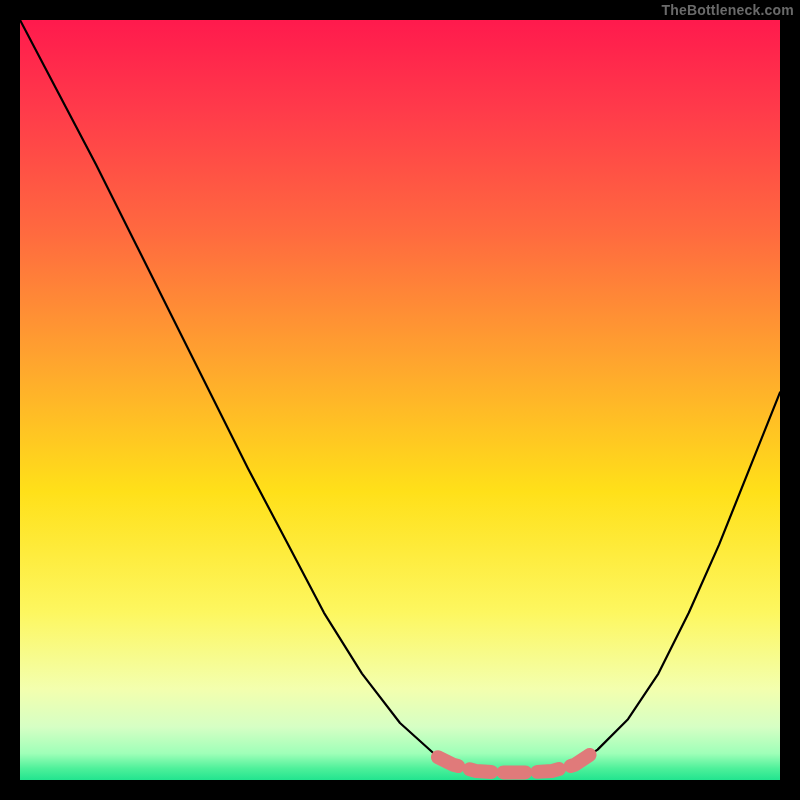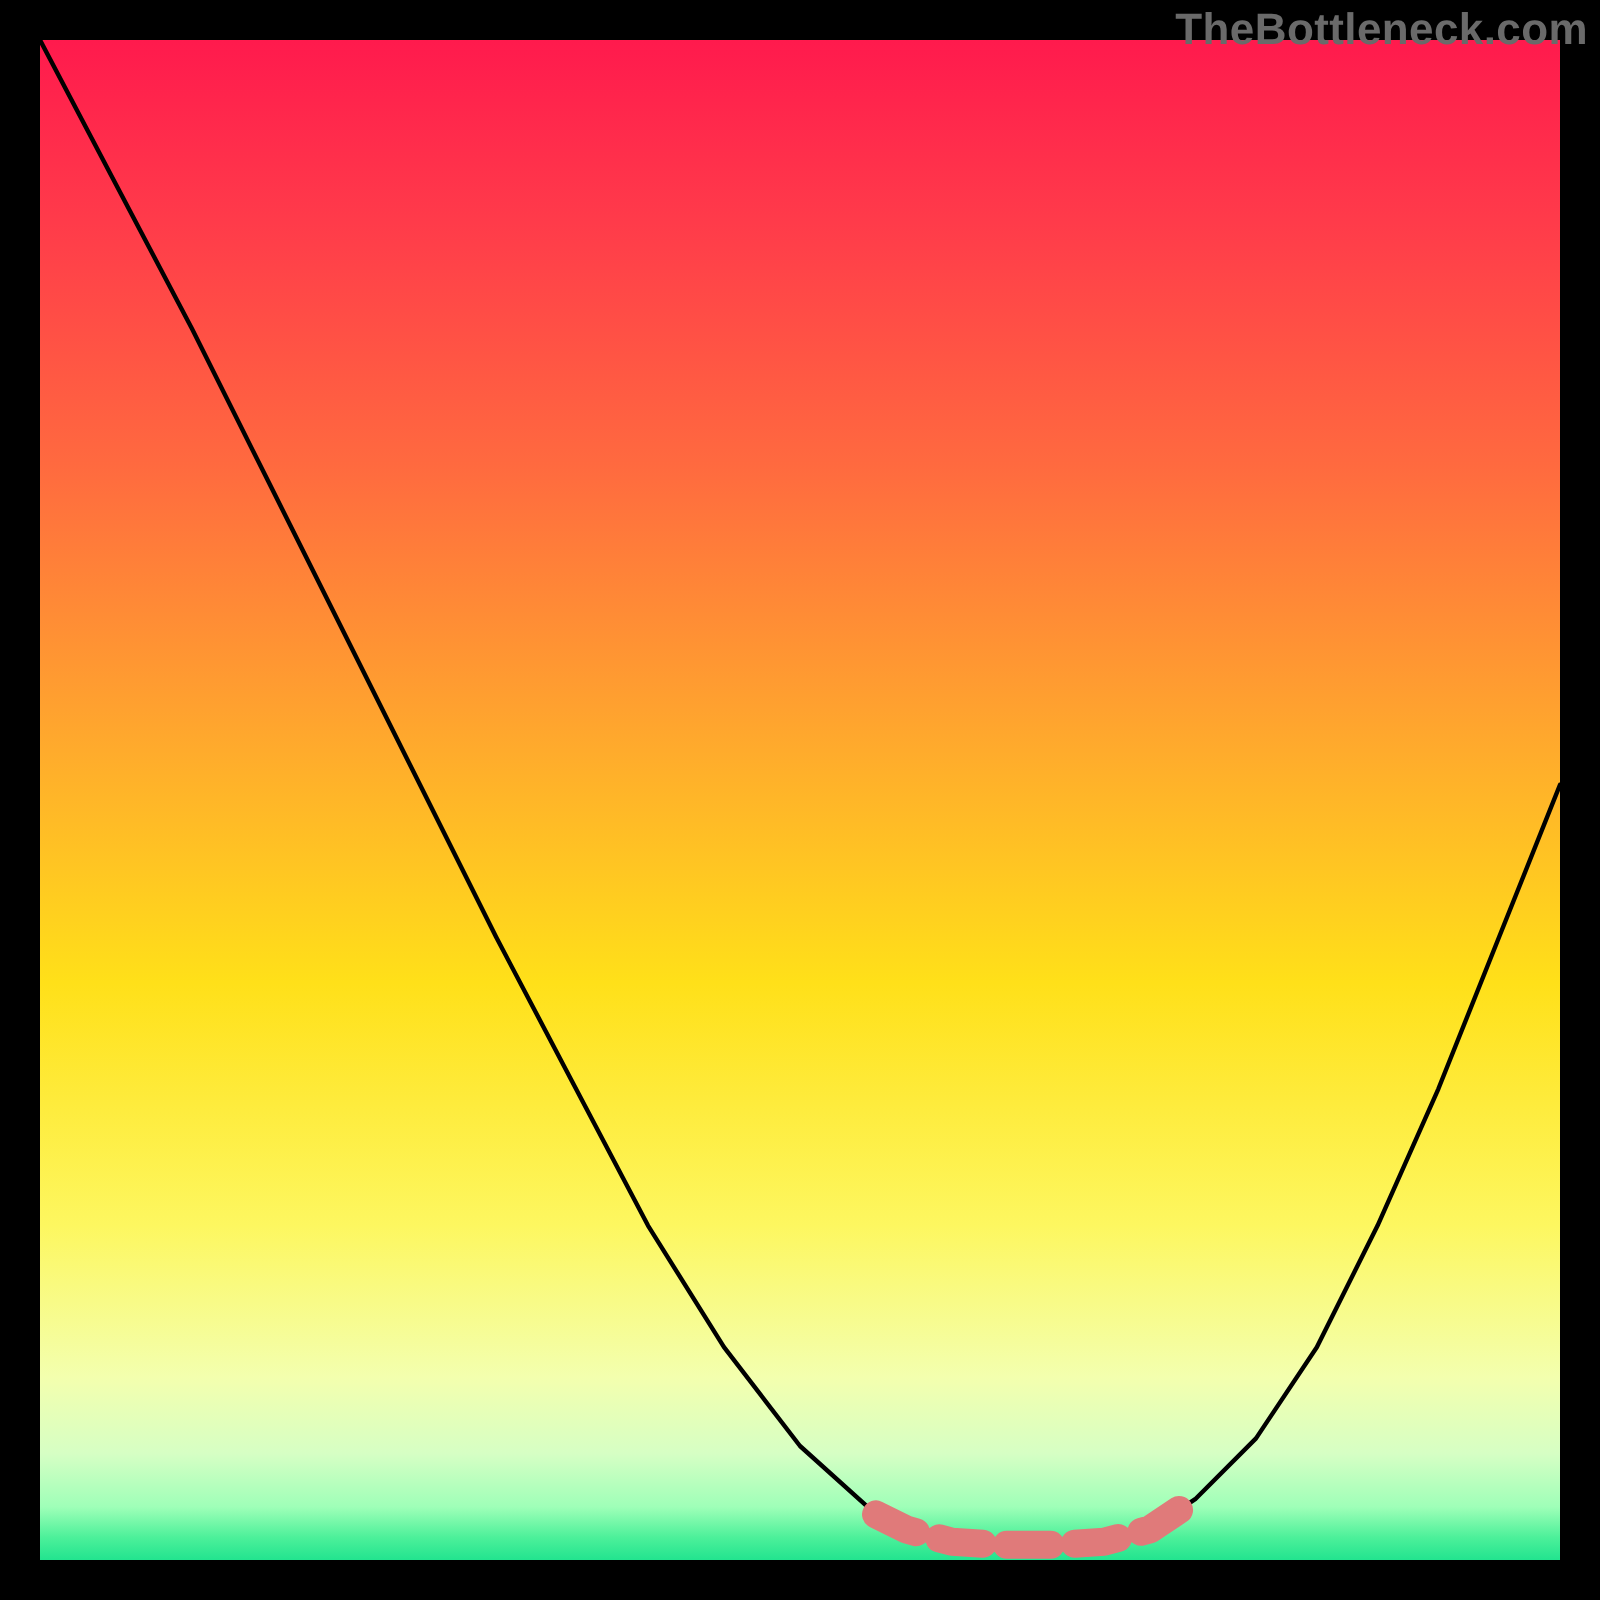--- a/index.html
+++ b/index.html
@@ -29,21 +29,21 @@
     left: 0;
     top: 0;
     width: 760px;
     height: 760px;
   }
   .watermark {
     position: absolute;
     top: 2px;
     right: 6px;
     font-family: Arial, Helvetica, sans-serif;
-    font-size: 22px;
+    font-size: 14px;
     font-weight: 600;
     color: #6a6a6a;
     letter-spacing: 0.2px;
   }
   svg.curves {
     position: absolute;
     left: 0;
     top: 0;
     width: 760px;
     height: 760px;

